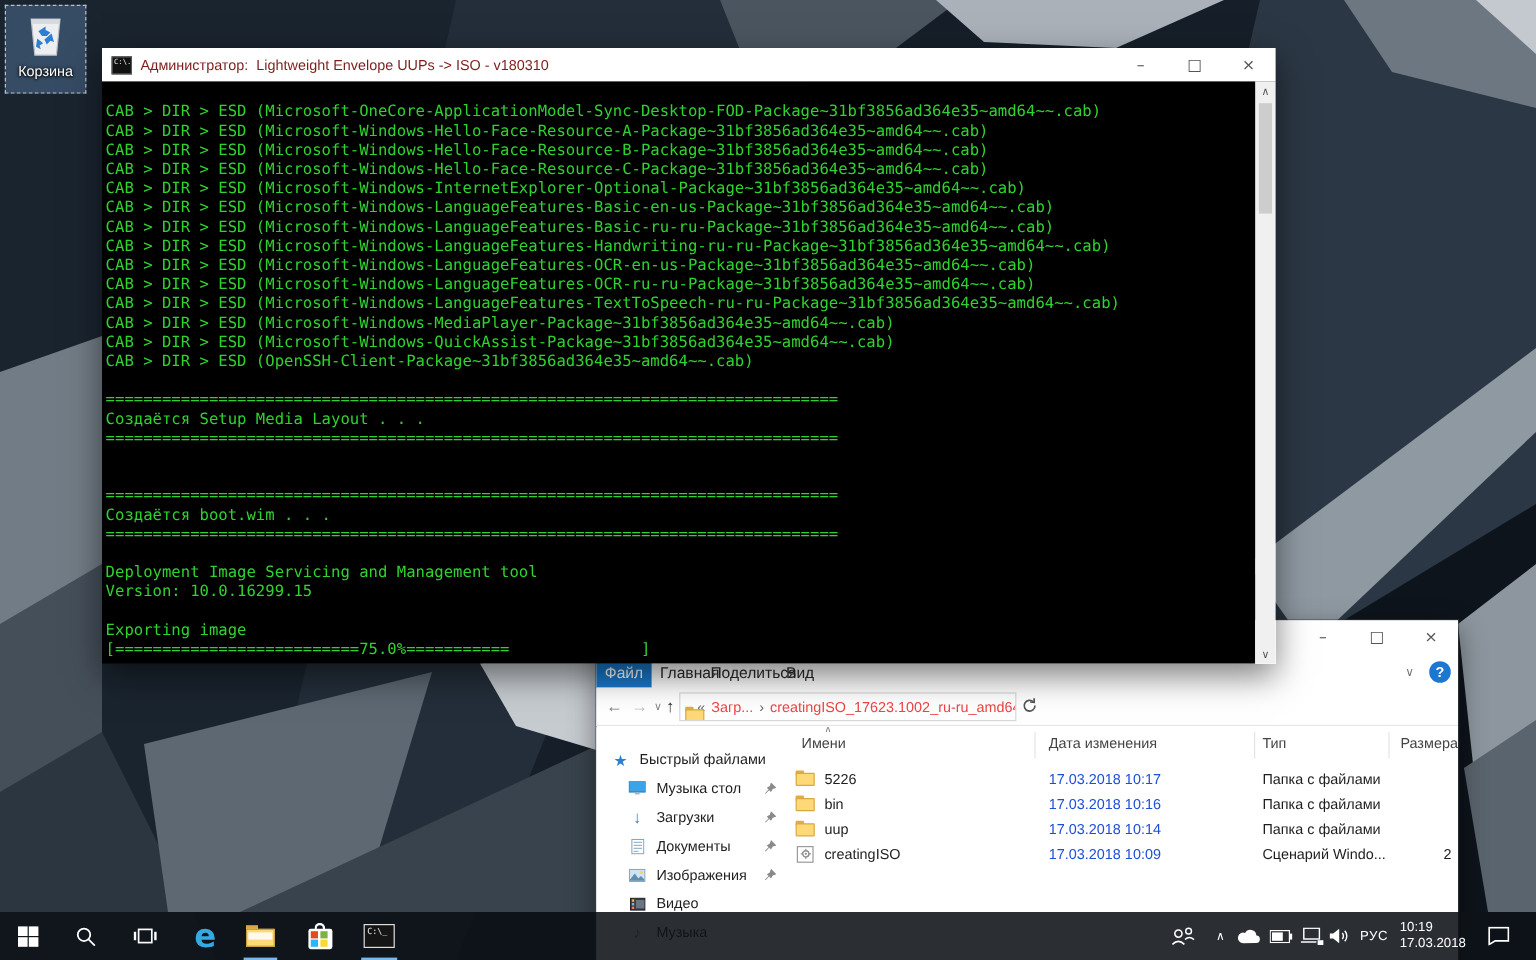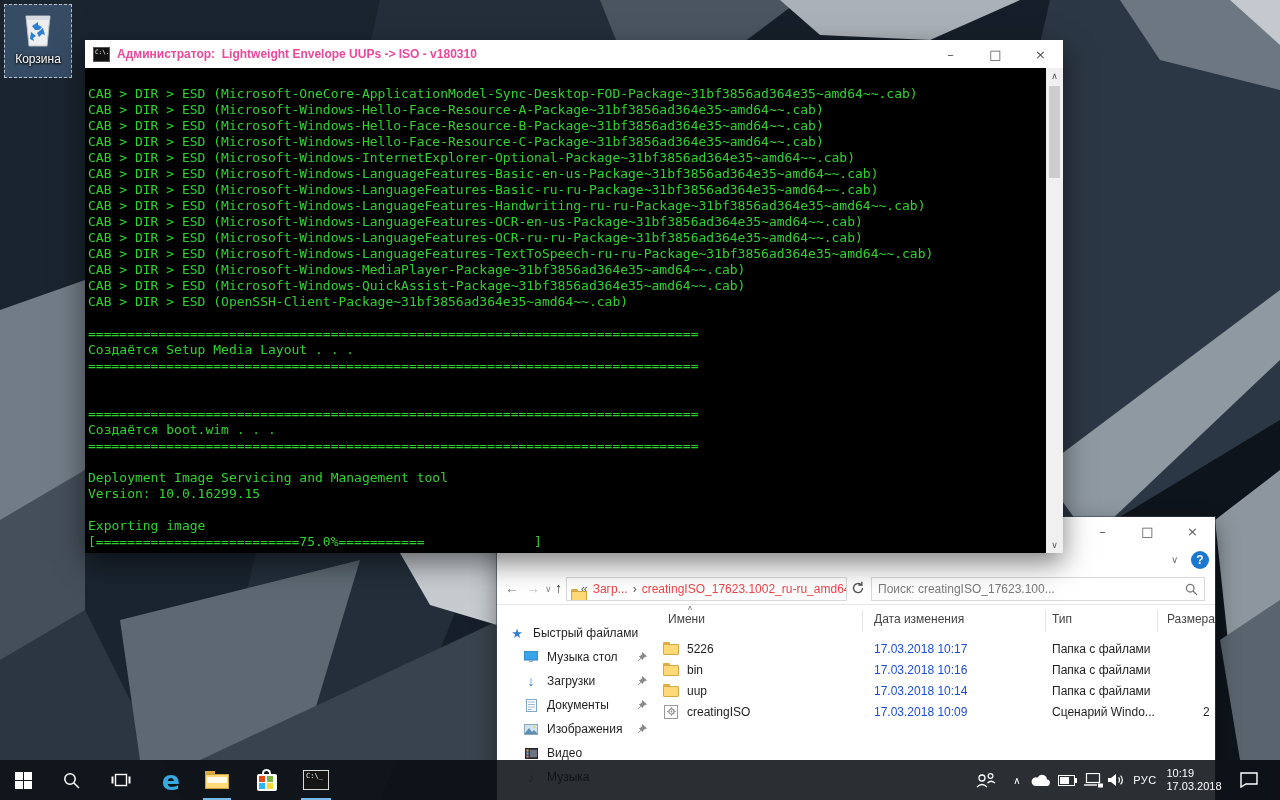--- a/index.html
+++ b/index.html
@@ -15,21 +15,21 @@
            display:flex;flex-direction:column;align-items:center;justify-content:flex-start;padding-top:3px;}
   .recycle .lbl{color:#fff;font-size:12px;margin-top:2px;text-shadow:0 1px 2px #000,0 0 3px #000;}
 
   
   .console{position:absolute;left:85px;top:40px;width:978px;height:513px;z-index:3;
            box-shadow:0 10px 26px rgba(0,0,0,.5);}
   .con-title{position:absolute;left:0;top:0;right:0;height:28px;background:#fff;
              display:flex;align-items:center;padding-left:8px;}
   .con-ico{width:17px;height:15px;background:#111;border:1px solid #555;color:#eee;
            font-family:"DejaVu Sans Mono",monospace;font-size:6px;line-height:6px;padding:1px;margin-right:7px;}
-  .con-name{font-size:12px;color:#ec4899;white-space:pre;flex:1;overflow:hidden;font-weight:bold;}
+  .con-name{font-size:12px;color:#7f1d1d;white-space:pre;flex:1;overflow:hidden;}
   .winbtn{width:45px;height:28px;display:flex;align-items:center;justify-content:center;
           font-size:13px;color:#555;font-family:"DejaVu Sans",sans-serif;}
   .con-body{position:absolute;left:0;top:28px;right:17px;bottom:0;background:#000;overflow:hidden;}
   .con-body pre{margin:0;padding:18px 0 0 3px;font-family:"DejaVu Sans Mono",monospace;
                 font-size:13px;line-height:16px;color:#2fd32f;}
   .con-scroll{position:absolute;top:28px;right:0;width:17px;bottom:0;background:#f0f0f0;
               display:flex;flex-direction:column;align-items:center;font-size:9px;color:#555;}
   .con-scroll .arr{height:16px;display:flex;align-items:center;justify-content:center;width:100%;}
   .con-scroll .thumb{width:11px;height:92px;background:#cdcdcd;margin-top:2px;}
   .con-scroll .spacer{flex:1;}
@@ -186,20 +186,26 @@
     </div>
   </div>
 
   <div class="explorer">
     <div class="ex-title">
       <span class="winbtn">–</span>
       <span class="winbtn">□</span>
       <span class="winbtn">×</span>
     </div>
 
+    <div class="ex-ribbon">
+      <div class="tab file">Файл</div>
+      <div class="tab" style="left:53px">Главная</div>
+      <div class="tab" style="left:95px">Поделиться</div>
+      <div class="tab" style="left:158px">Вид</div>
+    </div>
     <span class="collapse">∨</span>
     <span class="help">?</span>
 
     <div class="ex-addr">
       <span class="navbtn" style="left:8px;color:#7a7a7a">←</span>
       <span class="navbtn" style="left:29px;color:#c4c4c4">→</span>
       <span class="navbtn" style="left:48px;font-size:9px;top:11px;color:#888">∨</span>
       <span class="navbtn" style="left:58px;color:#333">↑</span>
 
       <div class="addr-box">
@@ -213,29 +219,20 @@
 
       </div>
 
       <span class="refresh">
         <svg width="14" height="14" viewBox="0 0 14 14">
             <path d="M11.5 7a4.5 4.5 0 1 1-1.4-3.2" fill="none" stroke="#555" stroke-width="1.4"></path>
             <path d="M10.8 0.8 L10.8 4.2 L7.4 4.0" fill="none" stroke="#555" stroke-width="1.4"></path>
           </svg>
       </span>
 
-      <div class="search-box">
-        <span class="txt">Поиск: creatingISO_17623.100...</span>
-        <span>
-          <svg width="13" height="13" viewBox="0 0 13 13">
-              <circle cx="5.2" cy="5.2" r="3.8" fill="none" stroke="#777" stroke-width="1.3"></circle>
-              <line x1="8" y1="8" x2="12" y2="12" stroke="#777" stroke-width="1.3"></line>
-            </svg>
-        </span>
-      </div>
     </div>
 
     <div class="ex-body">
 
       <div class="sidebar">
         <div class="side-item" style="top:16px">
           <span class="ic" style="color:#2f7fd0;font-size:13px;margin-left:12px">★</span>
           <span>Быстрый файлами</span>
         </div>
         <div class="side-item" style="top:40px">

